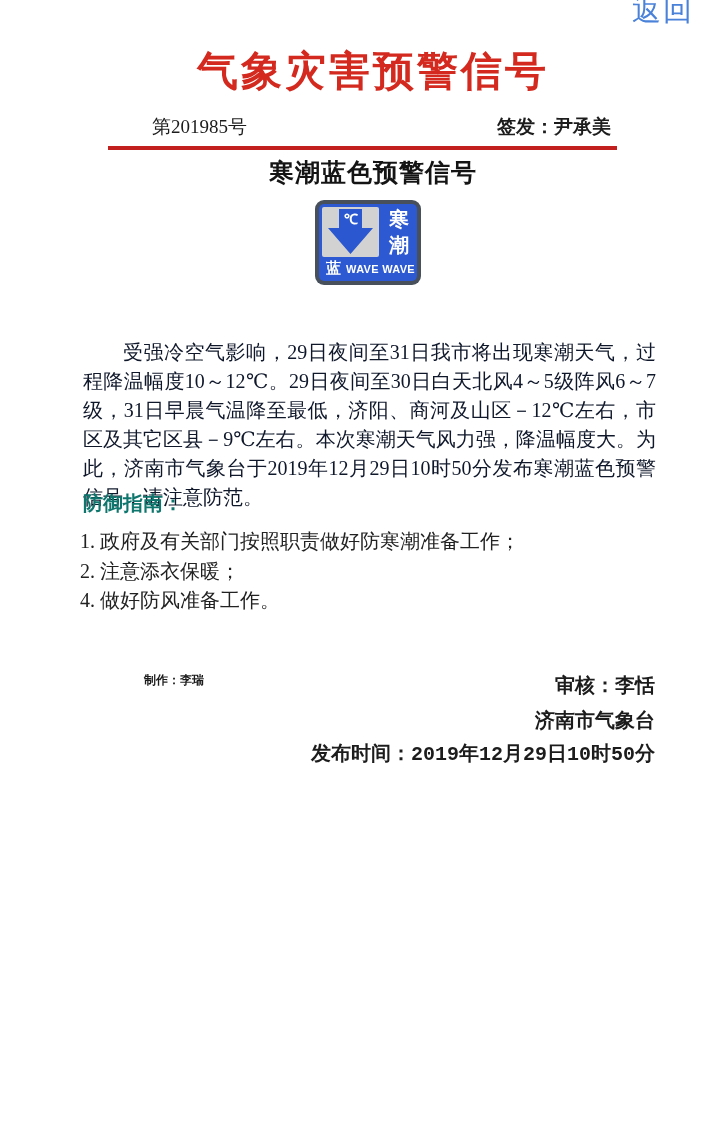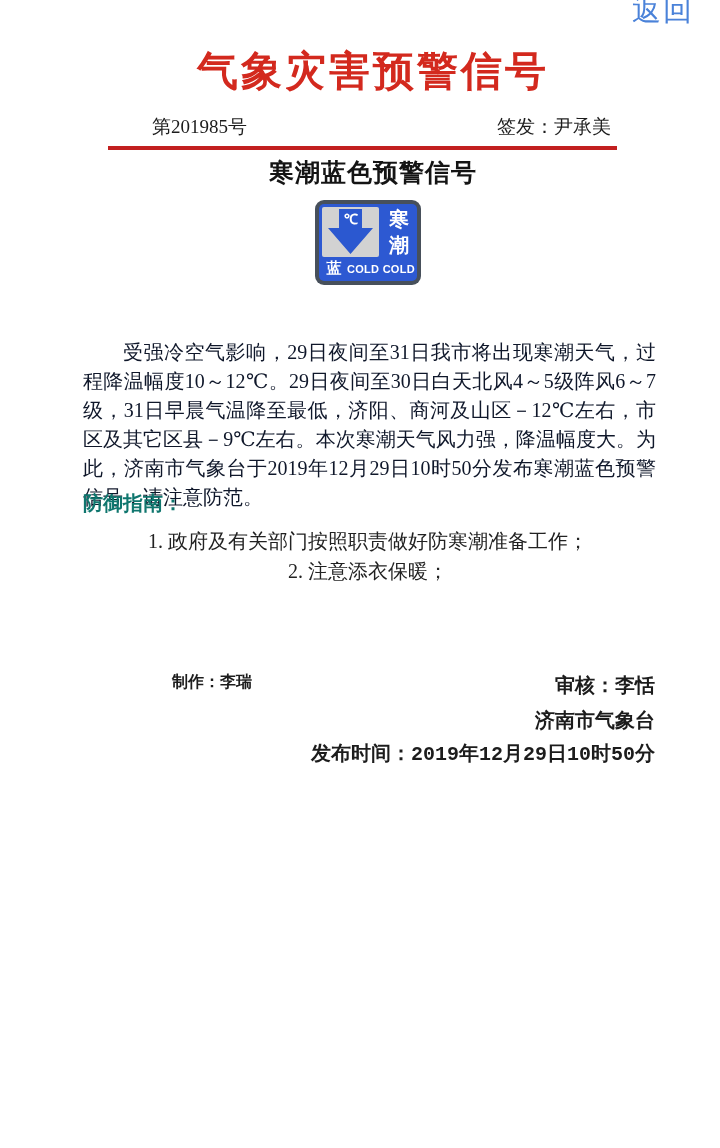--- a/index.html
+++ b/index.html
@@ -37,21 +37,21 @@
   .doc-number {
     position: absolute;
     top: 114px; left: 152px;
     font-size: 19px;
     font-weight: normal;
   }
   .issuer {
     position: absolute;
     top: 114px; left: 497px;
     font-size: 19px;
-    font-weight: normal;
+    font-weight: bold;
   }
 
   .red-line {
     position: absolute;
     top: 146px; left: 108px;
     width: 509px; height: 4px;
     background: #c21f1f;
   }
 
   .subtitle {
@@ -146,29 +146,27 @@
   .guide-list {
     position: absolute;
     top: 527px; left: 80px;
     width: 576px;
     list-style: none;
   }
   .guide-list li {
     font-size: 20px;
     line-height: 29.5px;
     color: #222222;
-    text-align: center;
   }
 
   .maker {
     position: absolute;
     top: 672px; left: 144px;
-    font-size: 16px;
-    font-weight: bold;
-    margin-left: 28px;
+    font-size: 12px;
+    font-weight: bold;
   }
   .reviewer {
     position: absolute;
     top: 672px; right: 65px;
     font-size: 20px;
     font-weight: bold;
     text-align: right;
   }
   .agency {
     position: absolute;
@@ -205,30 +203,31 @@
         <polygon points="17,2 40,2 40,21 51,21 28.5,47 6,21 17,21" fill="#2b58d0"></polygon>
         <text x="29" y="17" text-anchor="middle" fill="#ffffff" font-size="14" font-weight="bold" font-family="Liberation Sans, sans-serif">℃</text>
       </svg>
     </div>
     <div class="warn-name-col">
       <span>寒</span>
       <span>潮</span>
     </div>
     <div class="warn-bottom-row">
       <span class="warn-level">蓝</span>
-      <span class="warn-english">COLD COLD</span>
+      <span class="warn-english">WAVE WAVE</span>
     </div>
   </div>
 </div>
 
 <div class="body-paragraph">受强冷空气影响，29日夜间至31日我市将出现寒潮天气，过程降温幅度10～12℃。29日夜间至30日白天北风4～5级阵风6～7级，31日早晨气温降至最低，济阳、商河及山区－12℃左右，市区及其它区县－9℃左右。本次寒潮天气风力强，降温幅度大。为此，济南市气象台于2019年12月29日10时50分发布寒潮蓝色预警信号，请注意防范。</div>
 
 <div class="guide-title">防御指南：</div>
 
 <ul class="guide-list">
   <li>1. 政府及有关部门按照职责做好防寒潮准备工作；</li>
   <li>2. 注意添衣保暖；</li>
+  <li>4. 做好防风准备工作。</li>
 </ul>
 
 <div class="maker">制作：李瑞</div>
 <div class="reviewer">审核：李恬</div>
 <div class="agency">济南市气象台</div>
 <div class="publish-time">发布时间：2019年12月29日10时50分</div>
 
 </body></html>

